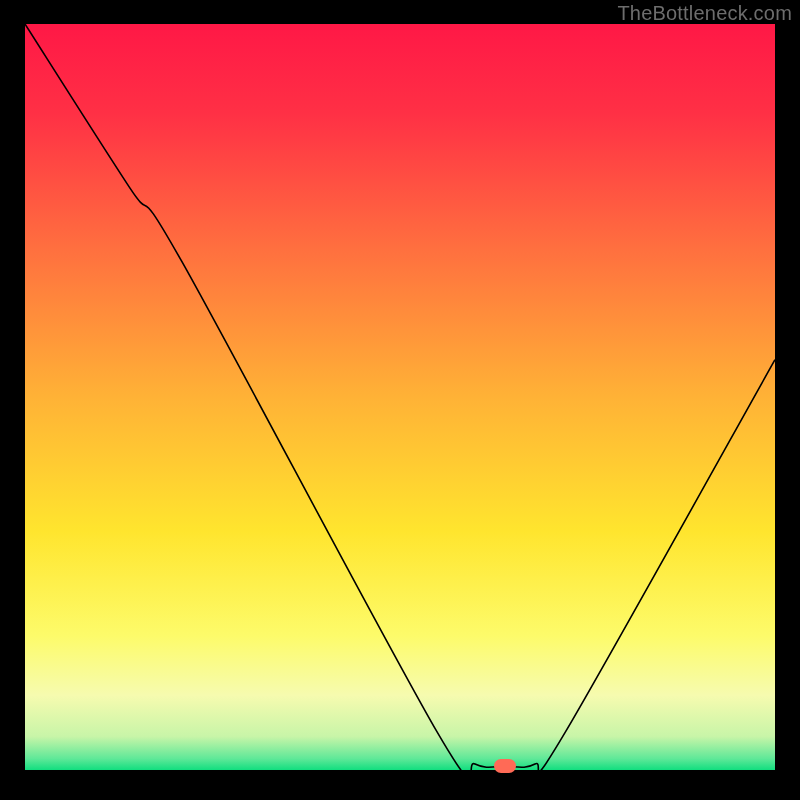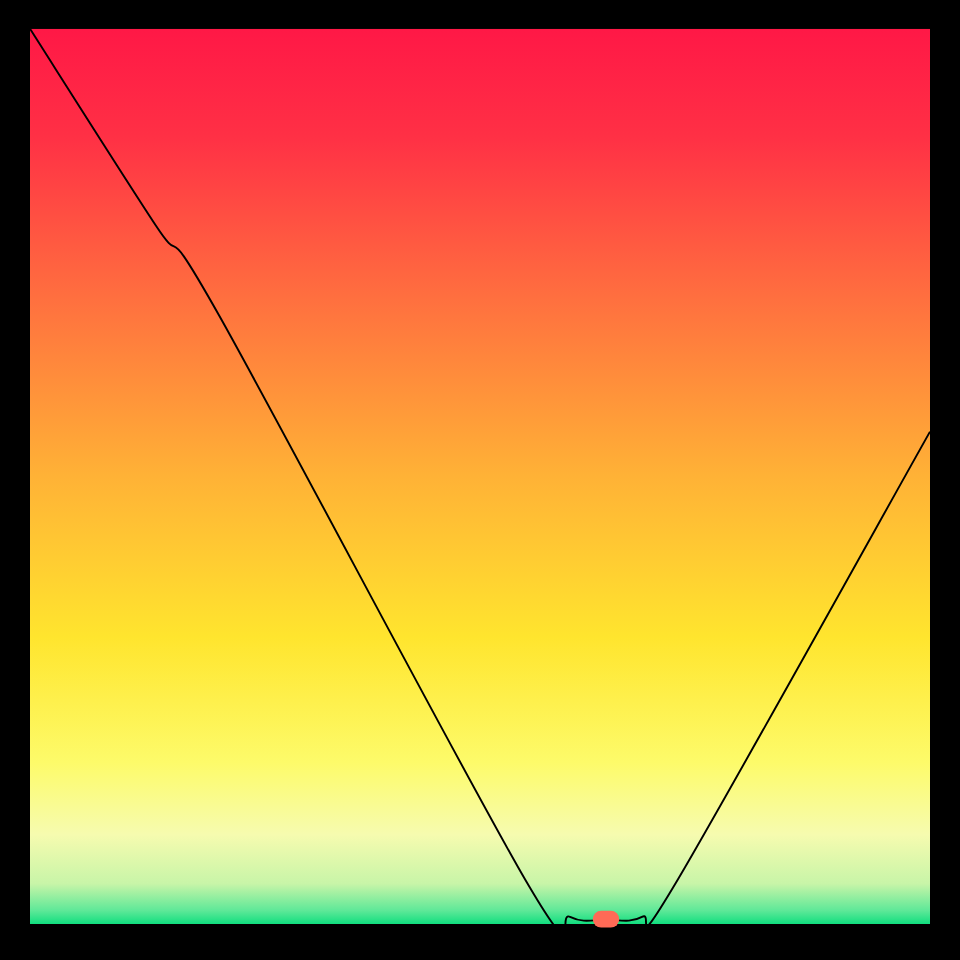--- a/index.html
+++ b/index.html
@@ -58,20 +58,21 @@
     width: 100%;
     height: 100%;
     z-index: 4;
   }
 </style>
 </head>
 <body>
 
 <div class="frame">
 
+  <div class="watermark">TheBottleneck.com</div>
 
   <div class="plot-area">
 
     <svg class="gradient" viewBox="0 0 100 100" preserveAspectRatio="none">
       <defs>
         <linearGradient id="bg" x1="0" y1="0" x2="0" y2="1">
             <stop offset="0%" stop-color="#ff1846"></stop>
             <stop offset="12%" stop-color="#ff3045"></stop>
             <stop offset="30%" stop-color="#ff6f3f"></stop>
             <stop offset="50%" stop-color="#ffb236"></stop>

